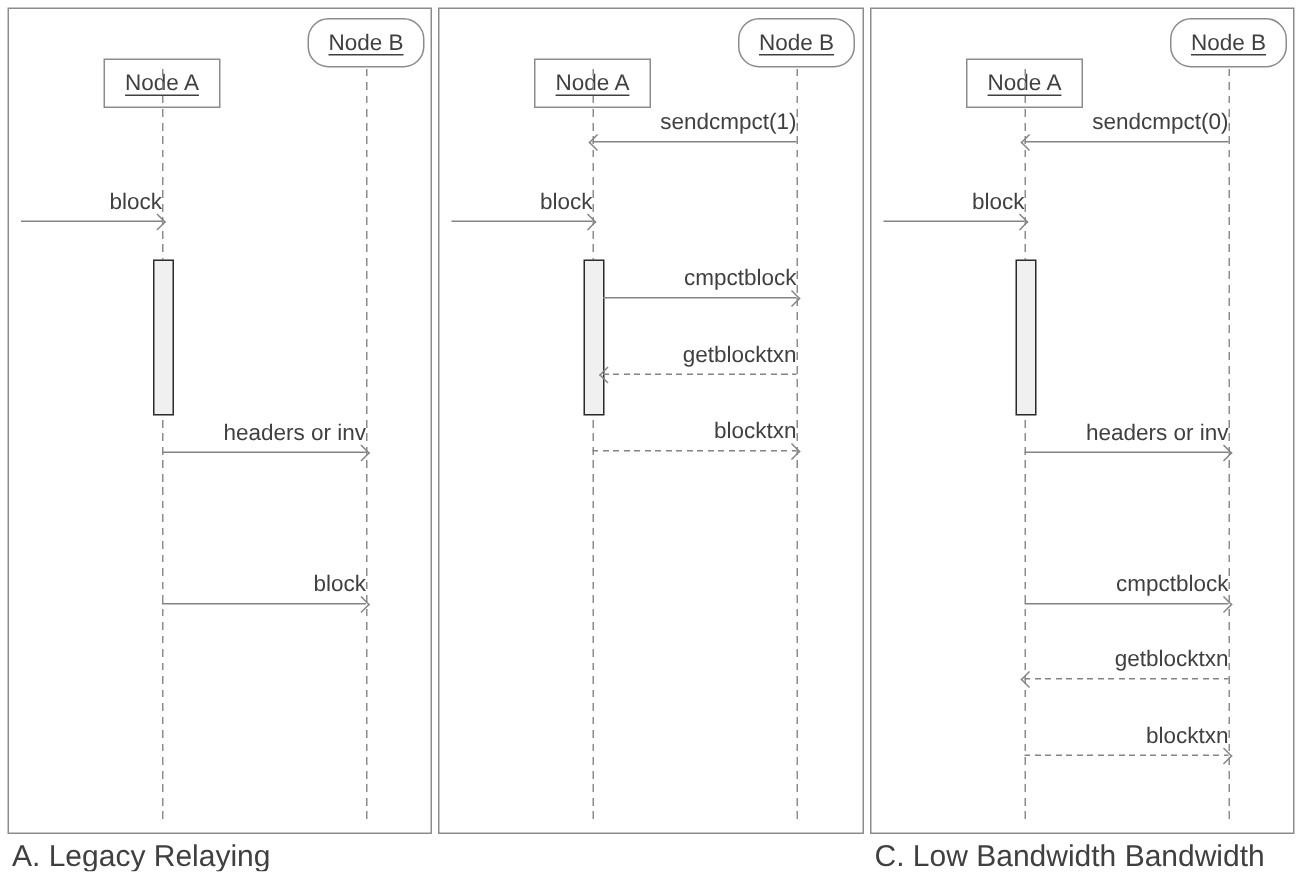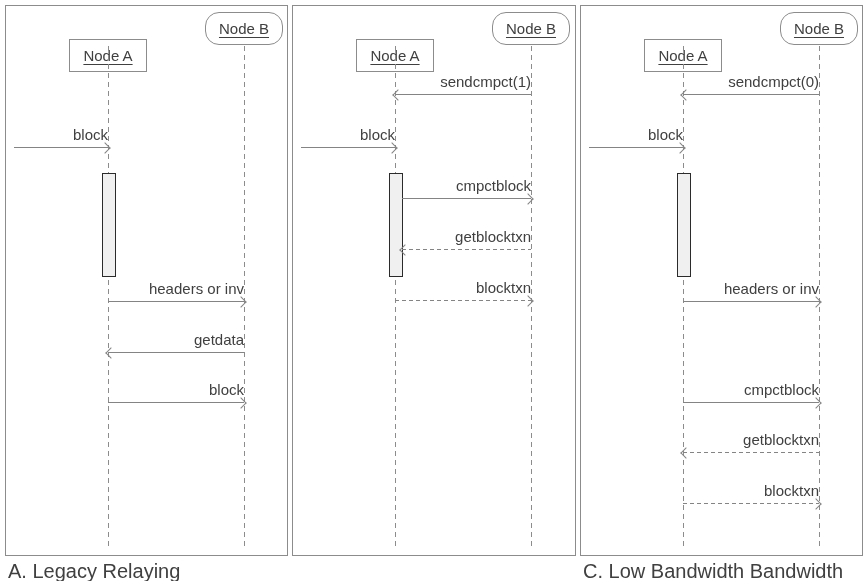--- a/index.html
+++ b/index.html
@@ -78,25 +78,20 @@
       <div class="lifeline lb"></div>
       <div class="activation"></div>
 
       <div class="msg span-ext dir-right solid" style="top:112px">
         <span class="msg-label">block</span>
         <span class="msg-line"></span>
         <span class="ah"></span>
       </div>
       <div class="msg span-ab dir-right solid" style="top:266px">
         <span class="msg-label">headers or inv</span>
-        <span class="msg-line"></span>
-        <span class="ah"></span>
-      </div>
-      <div class="msg span-ab dir-left solid" style="top:317px">
-        <span class="msg-label">getdata</span>
         <span class="msg-line"></span>
         <span class="ah"></span>
       </div>
       <div class="msg span-ab dir-right solid" style="top:367px">
         <span class="msg-label">block</span>
         <span class="msg-line"></span>
         <span class="ah"></span>
       </div>
     </div>
     <div class="caption">A. Legacy Relaying</div>

